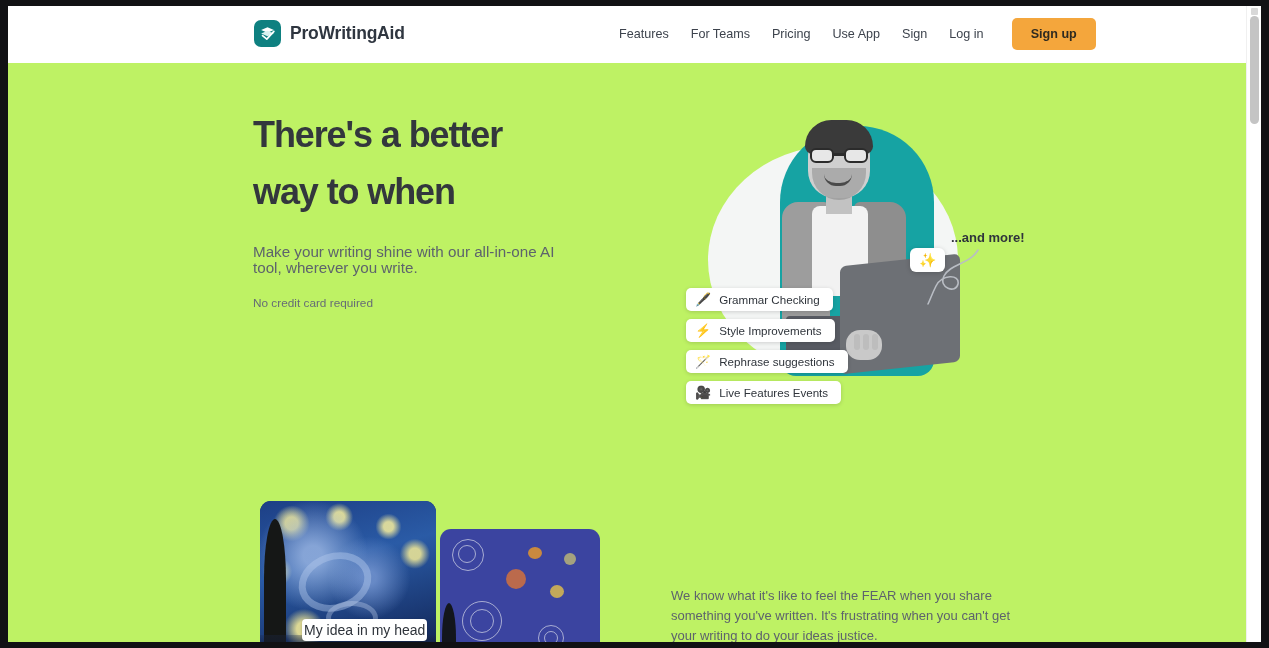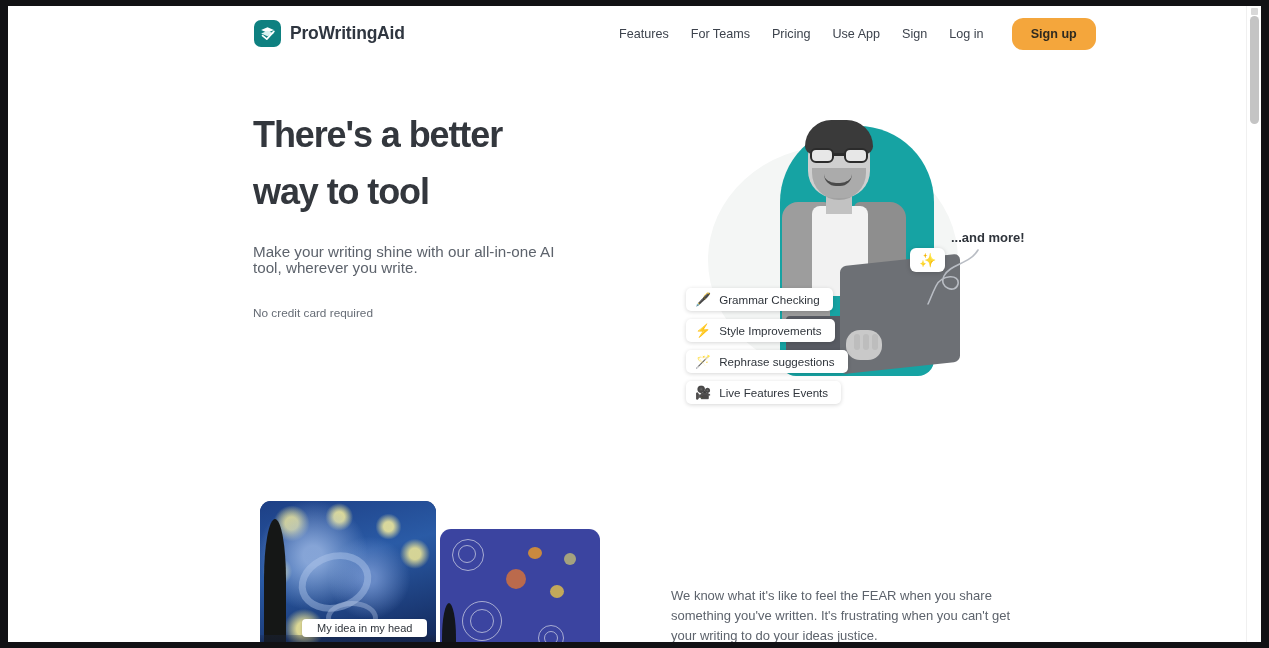--- a/index.html
+++ b/index.html
@@ -19,21 +19,21 @@
     background: #111114;
   }
 
   
   #viewport {
     position: absolute;
     left: 8px;
     top: 6px;
     width: 1253px;
     height: 636px;
-    background: #ffffff;
+    background: #bef264;
     overflow: hidden;
   }
 
   
   .scrollbar {
     position: absolute;
     right: 0px;
     top: 0px;
     width: 15px;
     height: 636px;
@@ -107,21 +107,21 @@
     cursor: pointer;
     white-space: nowrap;
   }
   .nav-cta {
     margin-left: 17px;
     background: #f4a63c;
     color: #2e2a20;
     font-size: 12.6px;
     font-weight: bold;
     padding: 9px 19px;
-    border-radius: 11px;
+    border-radius: 5px;
     border: none;
     cursor: pointer;
     font-family: "Liberation Sans", sans-serif;
   }
 
   
   .hero {
     position: absolute;
     left: 0;
     top: 57px;
@@ -175,21 +175,21 @@
     color: #4a5059;
     border: 1px solid #cfd3d8;
     border-radius: 4px;
     padding: 0 20px;
     height: 31px;
     font-size: 12.4px;
     cursor: pointer;
     font-family: "Liberation Sans", sans-serif;
   }
   .hero-note {
-    margin-top: 30px;
+    margin-top: 20px;
     font-size: 11.8px;
     color: #666c75;
   }
 
   
   .hero-art {
     position: absolute;
     left: 660px;
     top: 45px;
     width: 360px;
@@ -472,22 +472,22 @@
     left: 0; bottom: 0;
     width: 176px; height: 26px;
     background: linear-gradient(180deg, rgba(30,44,78,.3), rgba(14,20,40,.92));
   }
   .photo-caption {
     position: absolute;
     left: 42px;
     top: 118px;
     background: #ffffff;
     border-radius: 4px;
-    padding: 3px 15px;
-    font-size: 11px;
+    padding: 3px 2px;
+    font-size: 14px;
     color: #2f343b;
     box-shadow: 0 1px 3px rgba(0,0,0,.2);
     white-space: nowrap;
     z-index: 4;
   }
   .pink-swoosh {
     position: absolute;
     left: 86px; top: 142px;
     width: 58px; height: 28px;
     border-radius: 50%;
@@ -544,21 +544,21 @@
         <span class="nav-link">Log in</span>
         <button class="nav-cta">Sign up</button>
       </nav>
     </div>
 
     <section class="hero">
 
       <div class="hero-copy">
         <h1 class="hero-title">
           <span>There's a better</span><br>
-          <span>way to tool</span>
+          <span>way to when</span>
         </h1>
         <p class="hero-sub">Make your writing shine with our all-in-one AI tool, wherever you write.</p>
 
 
         <p class="hero-note">No credit card required</p>
       </div>
 
       <div class="hero-art">
         <div class="art-blob"></div>
         <div class="art-teal-shadow"></div>

